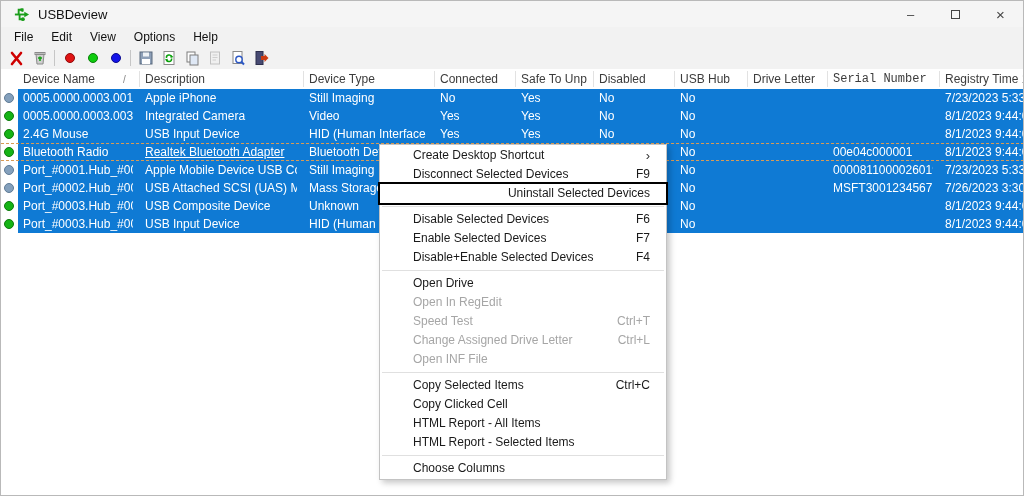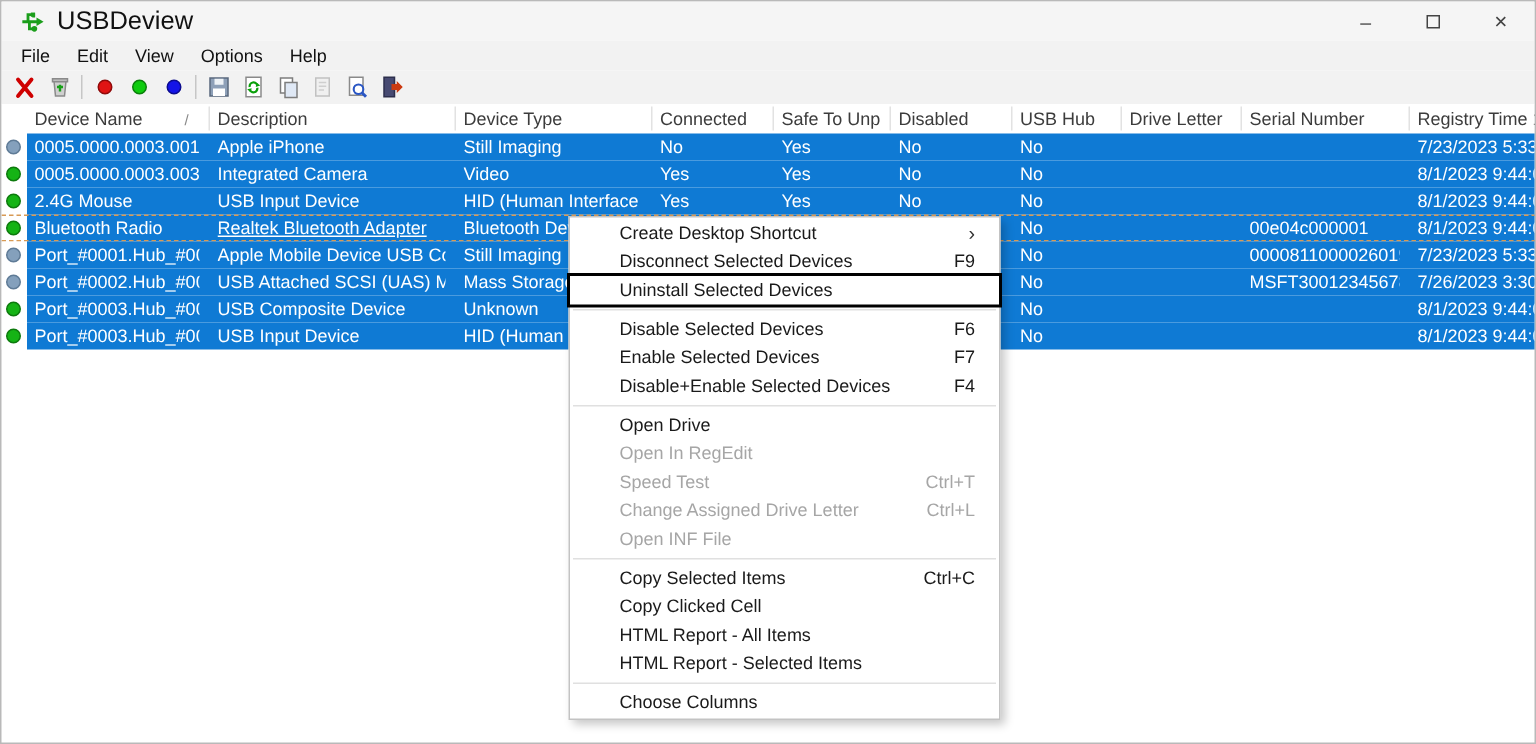--- a/index.html
+++ b/index.html
@@ -10,21 +10,21 @@
     position:relative; width:1024px; height:496px;
     background:#fff; border:1px solid #b9b9b9; overflow:hidden;
   }
 
   
   .titlebar {
     position:absolute; left:0; top:0; width:100%; height:26px;
     background:#f5f5f5; display:flex; align-items:center;
   }
   .app-icon { margin-left:12px; width:17px; height:17px; flex:0 0 auto; }
-  .title-text { margin-left:8px; color:#111; font-size:17px; }
+  .title-text { margin-left:8px; color:#111; font-size:13px; }
   .win-controls { margin-left:auto; display:flex; height:100%; }
   .win-btn {
     width:45px; height:100%; display:flex; align-items:center; justify-content:center;
     color:#444; font-size:13px; cursor:default;
   }
   .win-btn .sq { width:9px; height:9px; border:1px solid #444; display:inline-block; }
 
   
   .menubar {
     position:absolute; left:0; top:26px; width:100%; height:20px;
@@ -81,21 +81,21 @@
     background:#fff; border:1px solid #c3c3c3;
     box-shadow:3px 3px 6px rgba(0,0,0,.22); padding:1px 0;
   }
   .mitem {
     position:relative; height:19px; line-height:19px; padding-left:33px; padding-right:16px;
     color:#1a1a1a; display:flex;
   }
   .mitem .mlabel { flex:1 1 auto; white-space:nowrap; overflow:hidden; }
   .mitem .mshortcut { flex:0 0 auto; color:#1a1a1a; }
   .mitem.disabled, .mitem.disabled .mshortcut { color:#a6a6a6; }
-  .mitem.highlighted { outline:2px solid #000; }
+  .mitem.highlighted { outline:2px solid #000;text-align:right; }
   .mitem .submenu-arrow { flex:0 0 auto; font-size:13px; color:#333; }
   .msep { height:7px; position:relative; }
   .msep::after { content:""; position:absolute; left:2px; right:2px; top:3px; border-top:1px solid #e0e0e0; }
 </style>
 </head>
 <body>
 
 <div id="window">
 
   <div class="titlebar">
@@ -204,21 +204,21 @@
       <div class="hcell" style="left: 439px; width: 69px;">Connected</div>
       <div class="hsep" style="left: 514px;"></div>
       <div class="hcell" style="left: 520px; width: 66px;">Safe To Unpl...</div>
       <div class="hsep" style="left: 592px;"></div>
       <div class="hcell" style="left: 598px; width: 69px;">Disabled</div>
       <div class="hsep" style="left: 673px;"></div>
       <div class="hcell" style="left: 679px; width: 61px;">USB Hub</div>
       <div class="hsep" style="left: 746px;"></div>
       <div class="hcell" style="left: 752px; width: 68px;">Drive Letter</div>
       <div class="hsep" style="left: 826px;"></div>
-      <div class="hcell" style="left: 832px; width: 100px;">Serial Number</div>
+      <div class="hcell" style="left: 832px; width: 100px; font-family: Liberation Mono, monospace;">Serial Number</div>
       <div class="hsep" style="left: 938px;"></div>
       <div class="hcell" style="left: 944px; width: 80px;">Registry Time 1</div>
     </div>
 
   <div class="rows-area" id="rows-area">
       <div class="row" style="top: 0px;">
         <span class="status-dot dot-disconnected"></span>
         <div class="cell" style="left: 22px; width: 110px;">0005.0000.0003.001.00...</div>
         <div class="cell" style="left: 144px; width: 152px;">Apple iPhone</div>
         <div class="cell" style="left: 308px; width: 119px;">Still Imaging</div>

